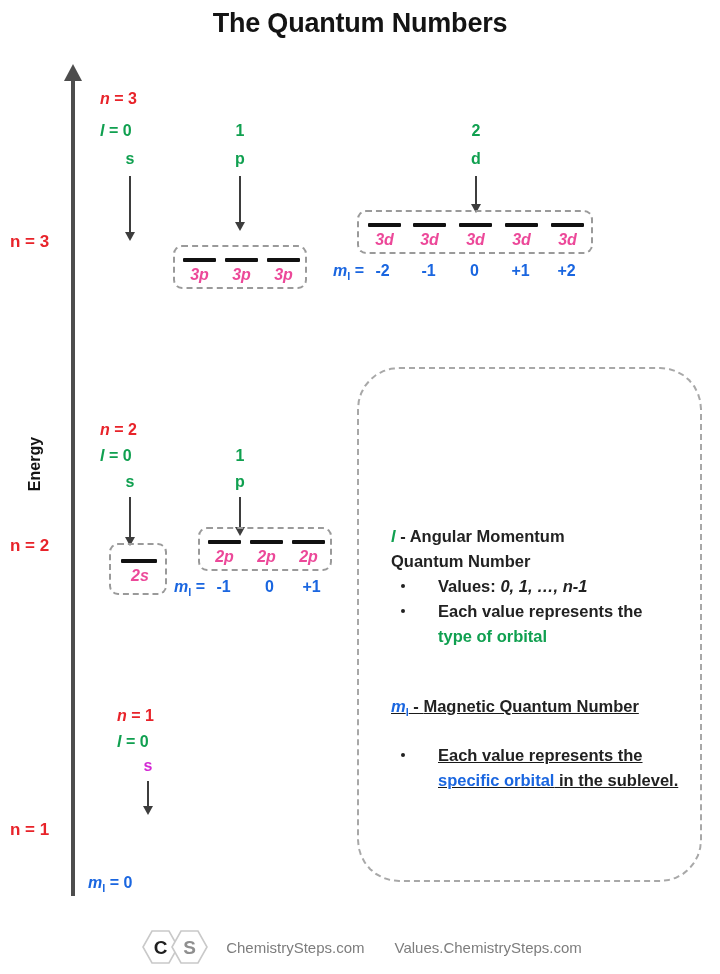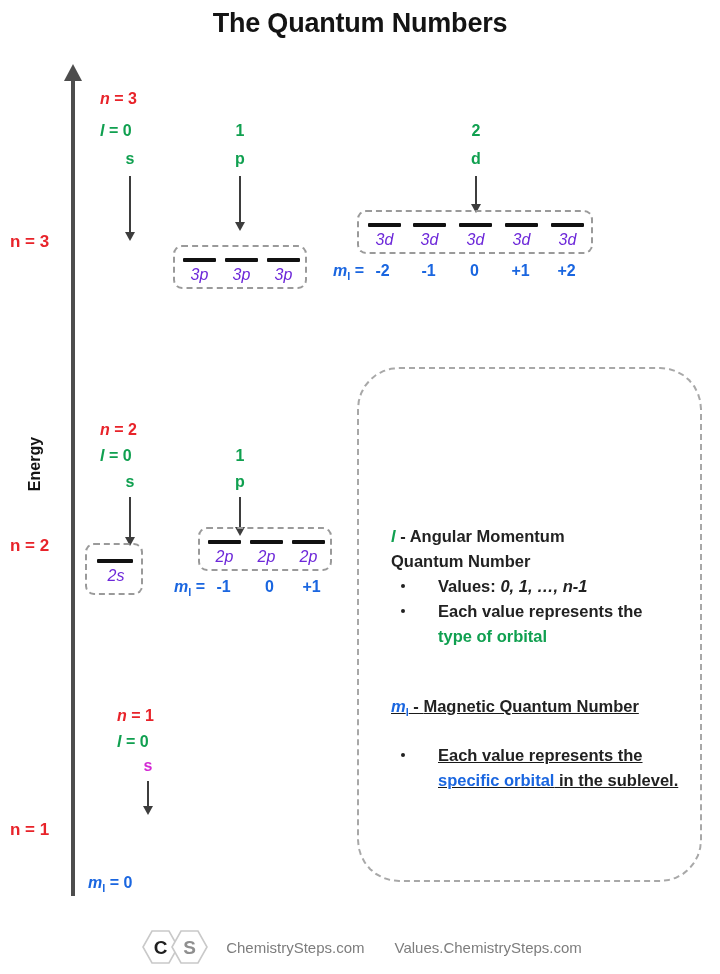--- a/index.html
+++ b/index.html
@@ -113,23 +113,23 @@
     border-radius: 9px;
     box-sizing: border-box;
   }
   .orb-line {
     height: 4px;
     background: #111111;
     border-radius: 1px;
   }
   .orb-label {
     font-size: 16px;
-    font-weight: normal;
+    font-weight: bold;
     font-style: italic;
-    color: #6d28d9;
+    color: #ec4899;
     text-align: center;
     white-space: nowrap;
   }
 
   
   .ml-text {
     font-size: 16px;
     font-weight: bold;
     color: #1a66e0;
     white-space: nowrap;
@@ -261,21 +261,21 @@
   <div class="abs ml-val" style="left:454px; top:262px; width:41px;">0</div>
   <div class="abs ml-val" style="left:500px; top:262px; width:41px;">+1</div>
   <div class="abs ml-val" style="left:546px; top:262px; width:41px;">+2</div>
 
   <div class="abs qn-n" style="left:100px; top:421px;"><i>n</i> = 2</div>
   <div class="abs qn-l" style="left:100px; top:447px;"><i>l</i> = 0</div>
   <div class="abs sublevel-letter" style="left:110px; top:473px; width:40px;">s</div>
   <div class="abs down-arrow-shaft" style="left:129px; top:497px; height:42px;"></div>
   <div class="abs down-arrow-head" style="left:125px; top:537px;"></div>
 
-  <div class="abs orb-group" style="left:85px; top:543px; width:58px; height:52px;">
+  <div class="abs orb-group" style="left:109px; top:543px; width:58px; height:52px;">
     <div class="abs orb-line" style="left:10px; top:14px; width:36px;"></div>
     <div class="abs orb-label" style="left:0; top:22px; width:58px;">2s</div>
   </div>
 
   <div class="abs sublevel-num" style="left:220px; top:447px; width:40px;">1</div>
   <div class="abs sublevel-letter" style="left:220px; top:473px; width:40px;">p</div>
   <div class="abs down-arrow-shaft" style="left:239px; top:497px; height:32px;"></div>
   <div class="abs down-arrow-head" style="left:235px; top:527px;"></div>
 
   <div class="abs orb-group" style="left:198px; top:527px; width:134px; height:44px;">

